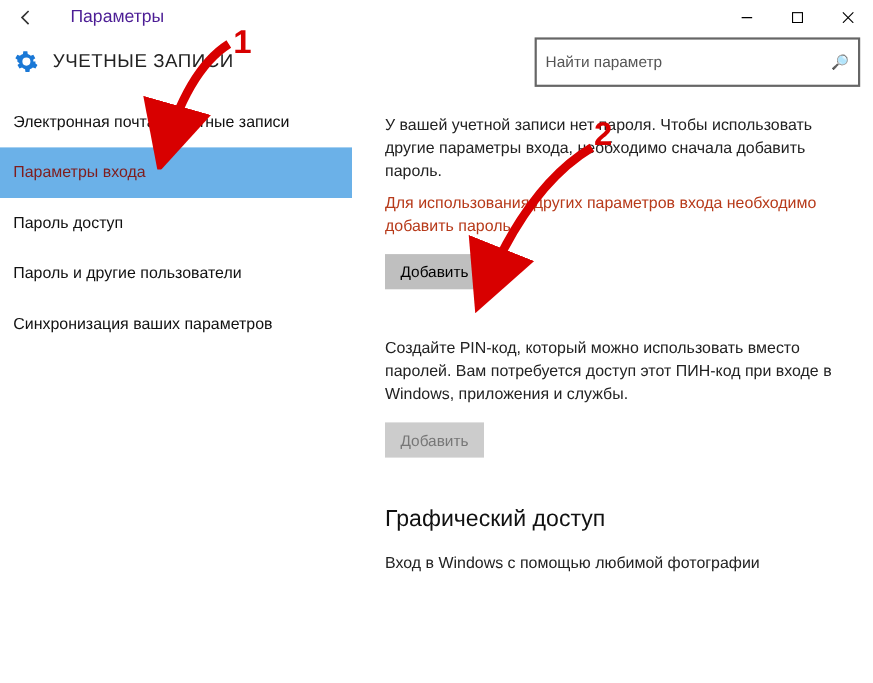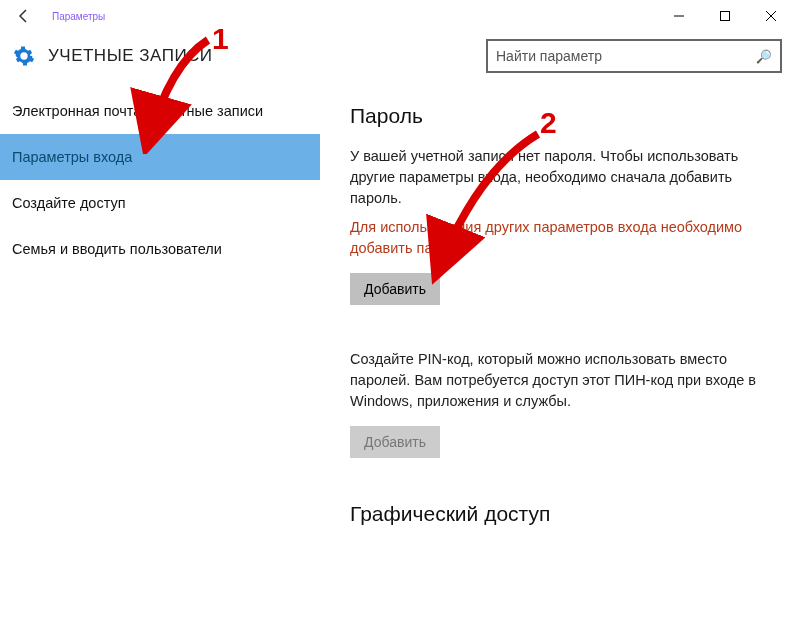--- a/index.html
+++ b/index.html
@@ -22,23 +22,23 @@
   .titlebar .back {
     width: 48px;
     height: 32px;
     display: flex;
     align-items: center;
     justify-content: center;
     font-size: 16px;
     cursor: pointer;
   }
   .titlebar .app-title {
-    font-size: 10px;
-    color: #8b5cf6;
-    margin-left: 4px;
+    font-size: 16px;
+    color: #4c1d95;
+    margin-left: 16px;
   }
   .window-controls {
     margin-left: auto;
     display: flex;
   }
   .window-controls div {
     width: 46px;
     height: 32px;
     display: flex;
     align-items: center;
@@ -62,21 +62,21 @@
   }
   .page-title {
     font-size: 17px;
     font-weight: 400;
     letter-spacing: 0.5px;
     color: #222;
   }
   .search-wrap {
     margin-left: auto;
     width: 296px;
-    height: 34px;
+    height: 45px;
     border: 2px solid #666;
     display: flex;
     align-items: center;
     padding: 0 8px;
     background: #fff;
   }
   .search-wrap input {
     border: none;
     outline: none;
     flex: 1;
@@ -99,21 +99,21 @@
     height: 46px;
     display: flex;
     align-items: center;
     padding: 0 12px;
     font-size: 14.5px;
     cursor: pointer;
     color: #111;
   }
   .sidebar .item.selected {
     background: #6bb1e8;
-    color: #0c4a6e;
+    color: #7f1d1d;
   }
   .content {
     flex: 1;
     padding: 24px 20px 0 30px;
     overflow: hidden;
   }
   .content h2 {
     font-size: 21px;
     font-weight: 400;
     margin-bottom: 18px;
@@ -193,39 +193,40 @@
   <div class="search-wrap">
     <input type="text" placeholder="Найти параметр" style="">
     <span class="mag">🔍</span>
   </div>
 </div>
 
 <div class="body">
   <div class="sidebar">
     <div class="item">Электронная почта и учетные записи</div>
     <div class="item selected">Параметры входа</div>
-    <div class="item">Создайте доступ</div>
-    <div class="item">Семья и вводить пользователи</div>
+    <div class="item">Пароль доступ</div>
+    <div class="item">Пароль и другие пользователи</div>
+    <div class="item">Синхронизация ваших параметров</div>
   </div>
 
   <div class="content">
     <div class="section">
-      <h2>Пароль</h2>
       <p>У вашей учетной записи нет пароля. Чтобы использовать другие параметры входа, необходимо сначала добавить пароль.</p>
       <p class="warn">Для использования других параметров входа необходимо добавить пароль.</p>
       <button class="btn primary">Добавить</button>
     </div>
 
     <div class="section">
       <p>Создайте PIN-код, который можно использовать вместо паролей. Вам потребуется доступ этот ПИН-код при входе в Windows, приложения и службы.</p>
       <button class="btn disabled">Добавить</button>
     </div>
 
     <div class="section">
       <h2>Графический доступ</h2>
+      <p>Вход в Windows с помощью любимой фотографии</p>
     </div>
   </div>
 </div>
 
 <div class="anno-num" style="left:212px; top:22px;">1</div>
 <svg class="anno-arrow" style="left:130px; top:34px;" width="90" height="120">
   <defs>
       <marker id="ah1" markerWidth="8" markerHeight="8" refX="6" refY="4" orient="auto">
         <polygon points="0 0, 8 4, 0 8" fill="#d80000"></polygon>
       </marker>

